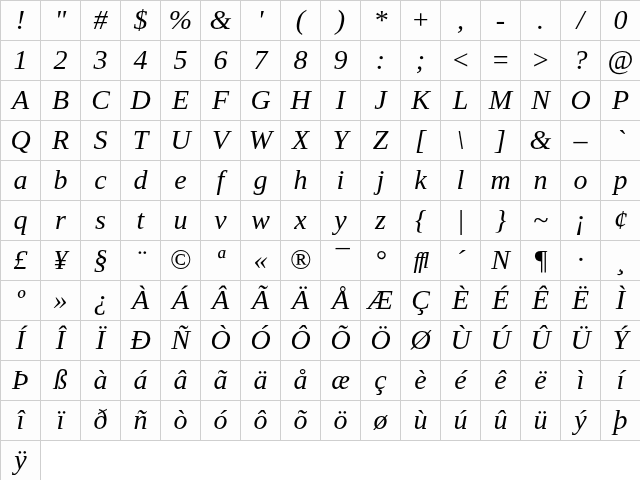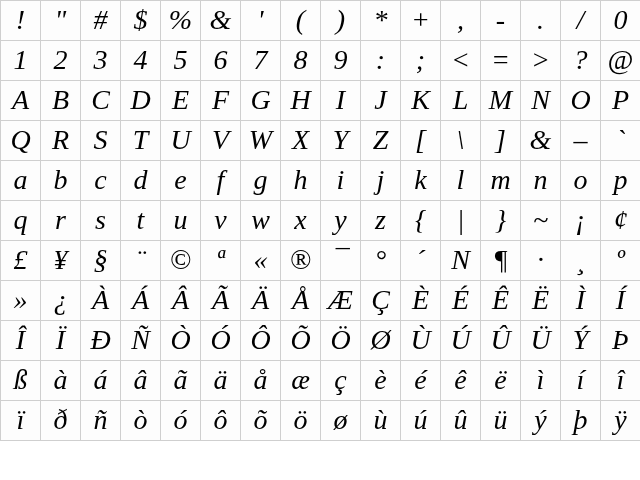--- a/index.html
+++ b/index.html
@@ -143,20 +143,21 @@
     <div class="cell">£</div>
     <div class="cell">¥</div>
     <div class="cell">§</div>
     <div class="cell">¨</div>
     <div class="cell">©</div>
     <div class="cell">ª</div>
     <div class="cell">«</div>
     <div class="cell">®</div>
     <div class="cell">¯</div>
     <div class="cell">°</div>
+    <div class="cell ligature">ffl</div>
     <div class="cell">´</div>
     <div class="cell">N</div>
     <div class="cell">¶</div>
     <div class="cell">·</div>
     <div class="cell">¸</div>
     <div class="cell">º</div>
     <div class="cell">»</div>
     <div class="cell">¿</div>
     <div class="cell">À</div>
     <div class="cell">Á</div>

